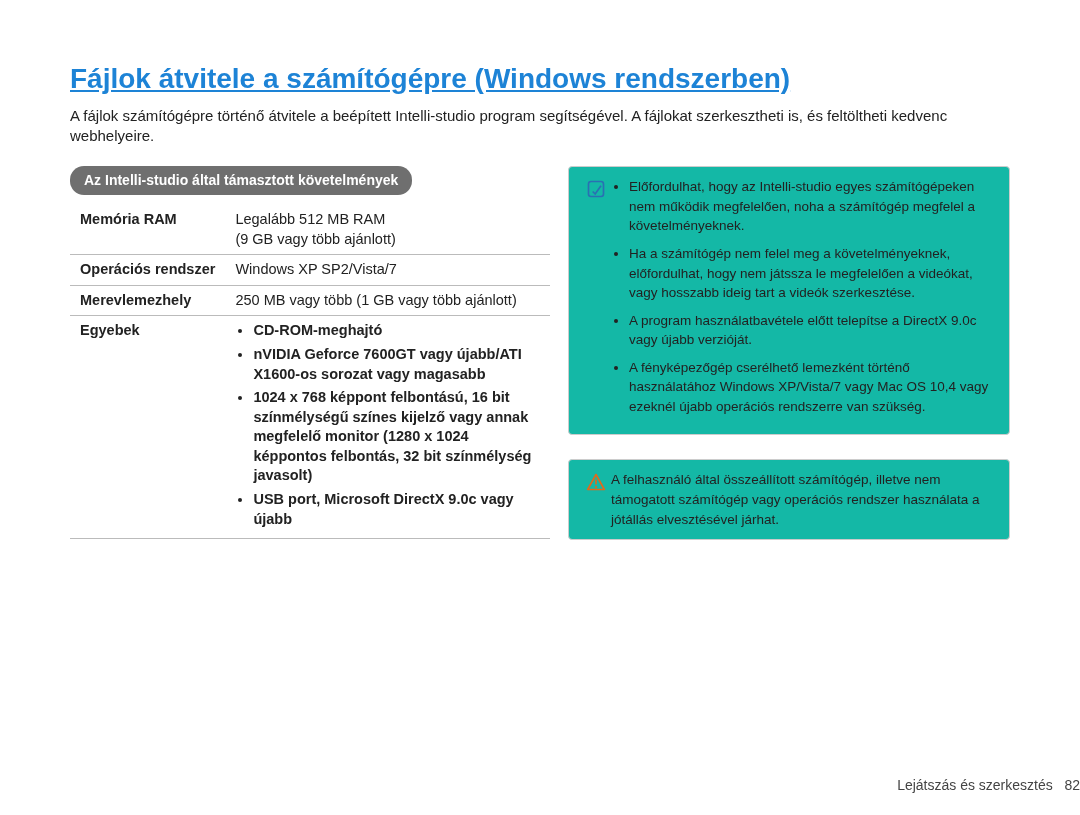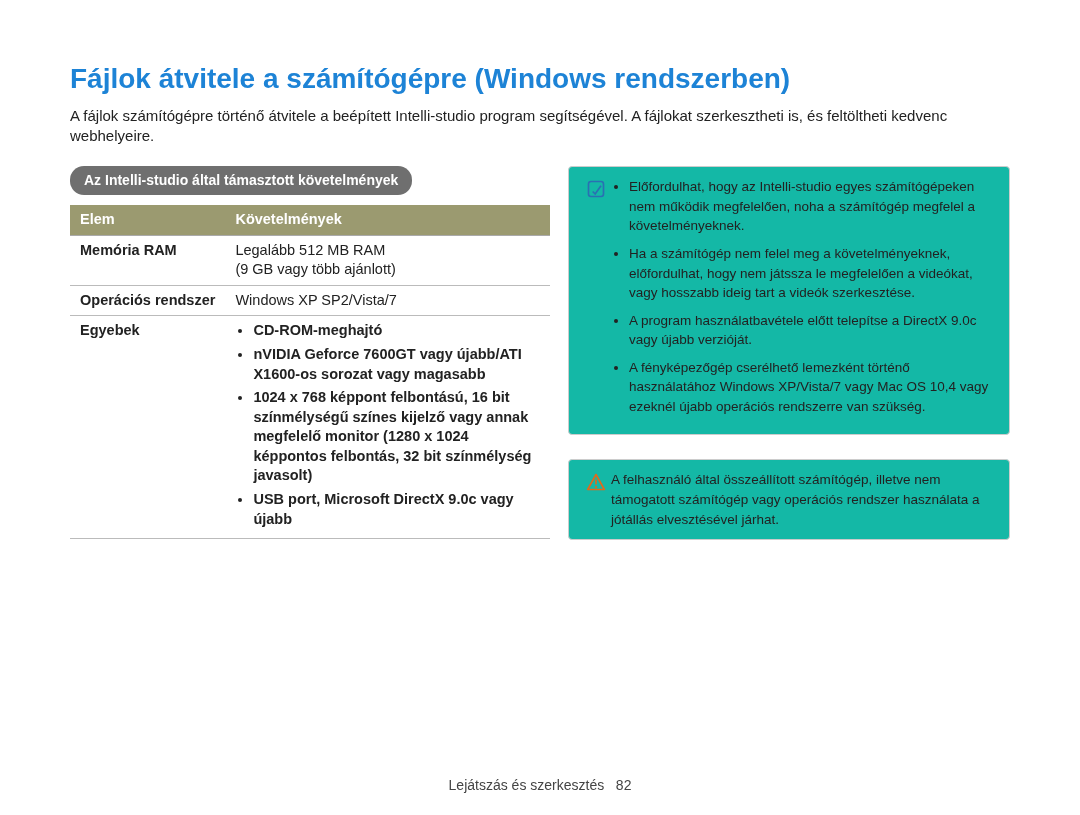--- a/index.html
+++ b/index.html
@@ -12,20 +12,21 @@
     padding: 60px 70px 30px 70px;
     position: relative;
     font-size: 14.5px;
     line-height: 1.35;
   }
   h1 {
     color: #1d83d6;
     font-size: 28px;
     font-weight: 700;
     margin-bottom: 8px;
+    text-decoration: underline;
   }
   .intro {
     margin-bottom: 20px;
     font-size: 15px;
   }
   .columns {
     display: flex;
     gap: 18px;
   }
   .col-left { flex: 0 0 480px; }
@@ -82,50 +83,50 @@
     padding-top:2px;
   }
   .note-box ul { list-style: disc; padding-left: 18px; }
   .note-box ul li { margin-bottom: 8px; }
   .note-box p { }
   .footer {
     position: absolute;
     bottom: 20px;
     left: 0;
     width: 100%;
-    text-align: center;
+    text-align: right;
     font-size: 14px;
     color: #444;
   }
 </style>
 </head>
 <body>
 
 <h1>Fájlok átvitele a számítógépre (Windows rendszerben)</h1>
 <p class="intro">A fájlok számítógépre történő átvitele a beépített Intelli-studio program segítségével. A fájlokat szerkesztheti is, és feltöltheti kedvenc webhelyeire.</p>
 
 <div class="columns">
   <div class="col-left">
     <div class="section-pill">Az Intelli-studio által támasztott követelmények</div>
     <table>
       <tbody>
-          <tr>
-        <th>Elem</th>
-        <th>Követelmények</th>
-      </tr>
       <tr>
         <td class="label">Memória RAM</td>
         <td>
           <span>Legalább 512 MB RAM</span>
           <span class="line2">(9 GB vagy több ajánlott)</span>
         </td>
       </tr>
       <tr>
         <td class="label">Operációs rendszer</td>
         <td>Windows XP SP2/Vista/7</td>
+      </tr>
+      <tr>
+        <td class="label">Merevlemezhely</td>
+        <td>250 MB vagy több (1 GB vagy több ajánlott)</td>
       </tr>
       <tr>
         <td class="label">Egyebek</td>
         <td>
           <ul>
             <li>CD-ROM-meghajtó</li>
             <li>nVIDIA Geforce 7600GT vagy újabb/ATI X1600-os sorozat vagy magasabb</li>
             <li>1024 x 768 képpont felbontású, 16 bit színmélységű színes kijelző vagy annak megfelelő monitor (1280 x 1024 képpontos felbontás, 32 bit színmélység javasolt)</li>
             <li>USB port, Microsoft DirectX 9.0c vagy újabb</li>
           </ul>

